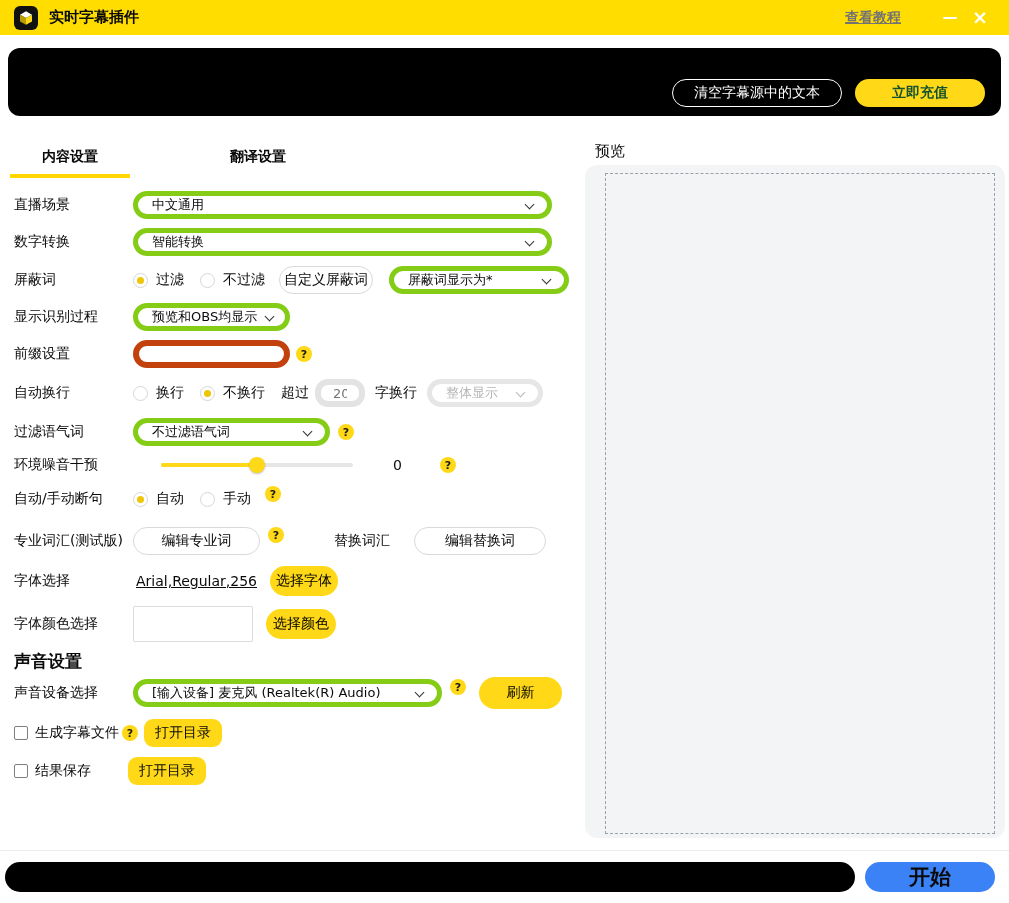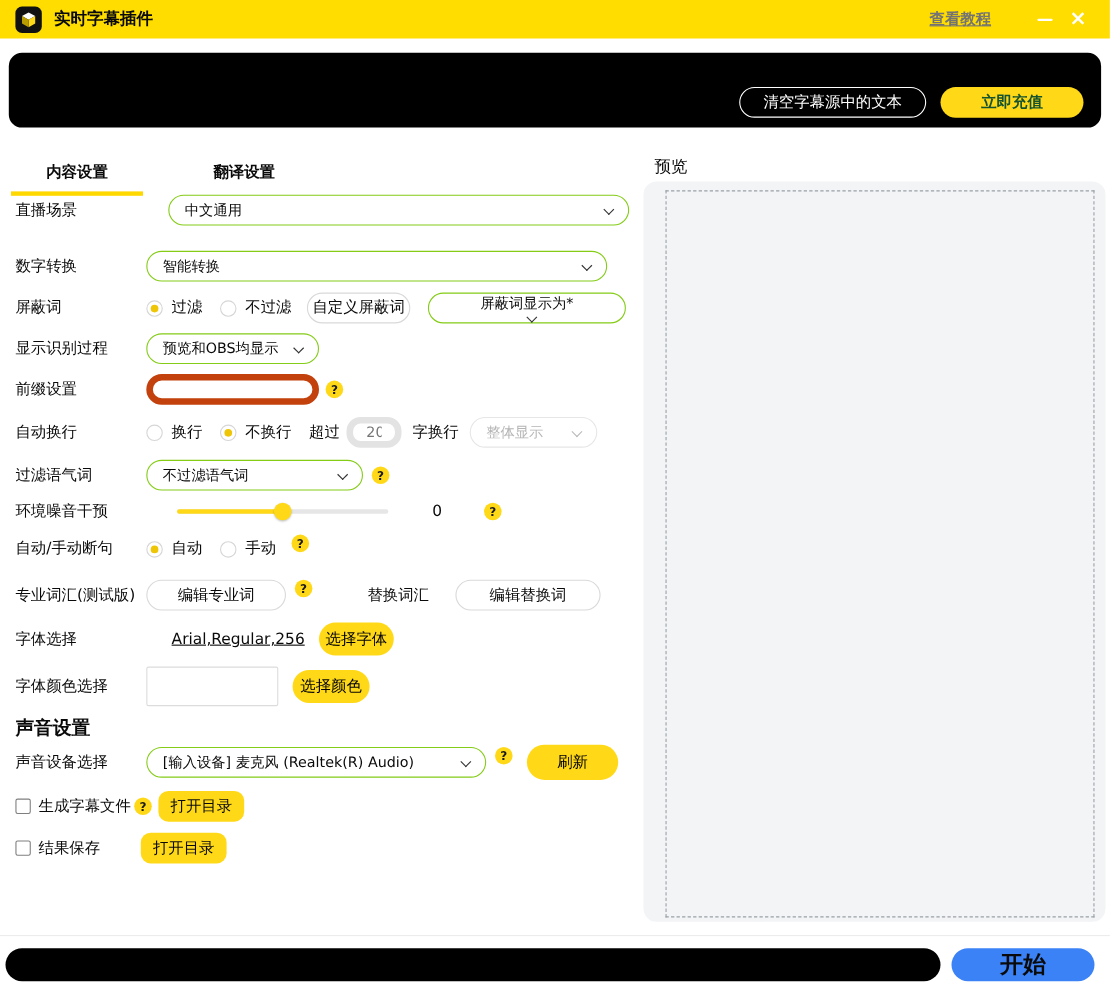--- a/index.html
+++ b/index.html
@@ -23,29 +23,29 @@
   
   #banner { position:absolute; top:48px; left:8px; width:993px; height:68px;
     background:#000; border-radius:12px; display:flex; justify-content:flex-end;
     align-items:flex-end; padding:0 16px 9px 0; gap:13px; }
   .banner-clear { height:28px; padding:0 21px; border:1px solid #fff; border-radius:15px;
     background:transparent; color:#fff; font-size:14px; display:flex; align-items:center; cursor:pointer; }
   .banner-recharge { height:28px; width:130px; border-radius:15px; background:#ffd918;
     color:#14532d; font-size:14px; font-weight:bold; display:flex; align-items:center;
     justify-content:center; cursor:pointer; }
   
-  #tabs { position:absolute; top:140px; left:10px; display:flex; }
+  #tabs { position:absolute; top:140px; left:10px; display:flex;gap:36px; }
   .tab { width:120px; height:38px; display:flex; align-items:center; justify-content:center;
     font-weight:600; font-size:14px; cursor:pointer; border-bottom:4px solid transparent; }
   .tab.active { border-bottom-color:#ffd800; }
   .tab + .tab { margin-left:32px; }
   
   .row { position:absolute; left:14px; height:36px; display:flex; align-items:center; white-space:nowrap; }
   .lbl { width:119px; flex-shrink:0; font-size:14px; }
-  .pill-select { height:28px; border:1px solid #84cc16; border-radius:14px; background:#fff;
+  .pill-select { height:28px; border:5px solid #84cc16; border-radius:14px; background:#fff;
     display:flex; align-items:center; justify-content:space-between; padding:0 14px;
     font-size:13px; cursor:pointer; }
   .chev { width:8px; height:8px; flex-shrink:0; position:relative; margin-left:8px; }
   .chev::after { content:""; position:absolute; left:1px; top:0; width:6px; height:6px;
     border-right:1.6px solid #333; border-bottom:1.6px solid #333; transform:rotate(45deg); }
   .chev.lt::after { border-color:#b9b9b9; }
   .pill-input { height:28px; border:6px solid #c2410c; border-radius:14px; padding:0 12px;
     font-size:13px; outline:none; font-family:inherit; }
   .sq-input { height:36px; width:120px; border:1px solid #dcdcdc; border-radius:2px;
     padding:0 8px; font-size:13px; outline:none; font-family:inherit; }
@@ -58,21 +58,21 @@
   .radio.sel::after { content:""; position:absolute; left:3px; top:3px; width:7px; height:7px;
     border-radius:50%; background:#eec607; }
   .pill-btn { height:28px; border:1px solid #d9d9d9; border-radius:15px; background:#fff;
     display:flex; align-items:center; justify-content:center; font-size:14px; cursor:pointer; }
   .ybtn { background:#ffd918; border:none; border-radius:16px; color:#000; font-size:14px;
     display:flex; align-items:center; justify-content:center; cursor:pointer; }
   .open-btn { width:78px; height:28px; border-radius:9px; background:#ffd918;
     display:flex; align-items:center; justify-content:center; font-size:14px; cursor:pointer; }
   .checkbox { width:14px; height:14px; border:1px solid #7f7f7f; border-radius:2px;
     background:#fff; flex-shrink:0; cursor:pointer; }
-  .font-link { text-decoration:underline; font-size:14px; cursor:pointer; margin-left:23px; }
+  .font-link { text-decoration:underline; font-size:14px; cursor:pointer; margin-left:3px; }
   
   .slider { position:relative; width:192px; height:16px; cursor:pointer; }
   .slider .track { position:absolute; top:6px; left:0; width:100%; height:4px;
     background:#e6e6e6; border-radius:2px; }
   .slider .fill { position:absolute; top:6px; left:0; width:50%; height:4px;
     background:#ffd918; border-radius:2px; }
   .slider .thumb { position:absolute; top:0; left:calc(50% - 8px); width:16px; height:16px;
     border-radius:50%; background:#ffd918; box-shadow:0 1px 2px rgba(0,0,0,.25); }
   .section-heading { position:absolute; left:14px; top:650px; font-size:17px; font-weight:bold; }
   
@@ -82,21 +82,21 @@
   #preview-inner { position:absolute; left:20px; top:8px; right:10px; bottom:4px;
     border:1px dashed #9aa0a8; background:#f3f4f6; }
   
   #footer-divider { position:absolute; left:0; top:850px; width:1009px; height:1px; background:#ececec; }
   #status-bar { position:absolute; left:5px; top:862px; width:850px; height:30px;
     background:#000; border-radius:15px; }
   #start-btn { position:absolute; left:865px; top:862px; width:130px; height:30px;
     border-radius:15px; background:#3b82f6; font-size:21px; font-weight:600;
     display:flex; align-items:center; justify-content:center; cursor:pointer; }
   
-  #r-scene  { top:173px;gap:20px; } #r-number { top:224px; } #r-block  { top:262px; }
+  #r-scene  { top:187px; } #r-number { top:224px; } #r-block  { top:262px; }
   #r-proc   { top:299px; } #r-prefix { top:336px; } #r-wrap   { top:375px; }
   #r-modal  { top:414px; } #r-noise  { top:447px;gap:28px; } #r-seg    { top:481px; }
   #r-pro    { top:523px; } #r-font   { top:563px; } #r-color  { top:604px; }
   #r-device { top:675px; } #r-subfile{ top:715px; } #r-save   { top:753px; }
 </style>
 </head>
 <body>
 
 <div id="titlebar">
   <div class="logo-box">
@@ -146,21 +146,21 @@
   <span class="lbl">屏蔽词</span>
   <div class="radio-item">
     <span class="radio sel"></span>
     <span>过滤</span>
   </div>
   <div class="radio-item" style="margin-left:16px;">
     <span class="radio"></span>
     <span>不过滤</span>
   </div>
   <div class="pill-btn" style="width:94px; margin-left:14px;">自定义屏蔽词</div>
-  <div class="pill-select" style="width:180px; margin-left:16px;flex-direction:column;">
+  <div class="pill-select" style="width:180px; margin-left:16px;">
     <span>屏蔽词显示为*</span>
     <span class="chev"></span>
   </div>
 </div>
 
 <div class="row" id="r-proc">
   <span class="lbl">显示识别过程</span>
   <div class="pill-select" style="width:157px;">
     <span>预览和OBS均显示</span>
     <span class="chev"></span>

